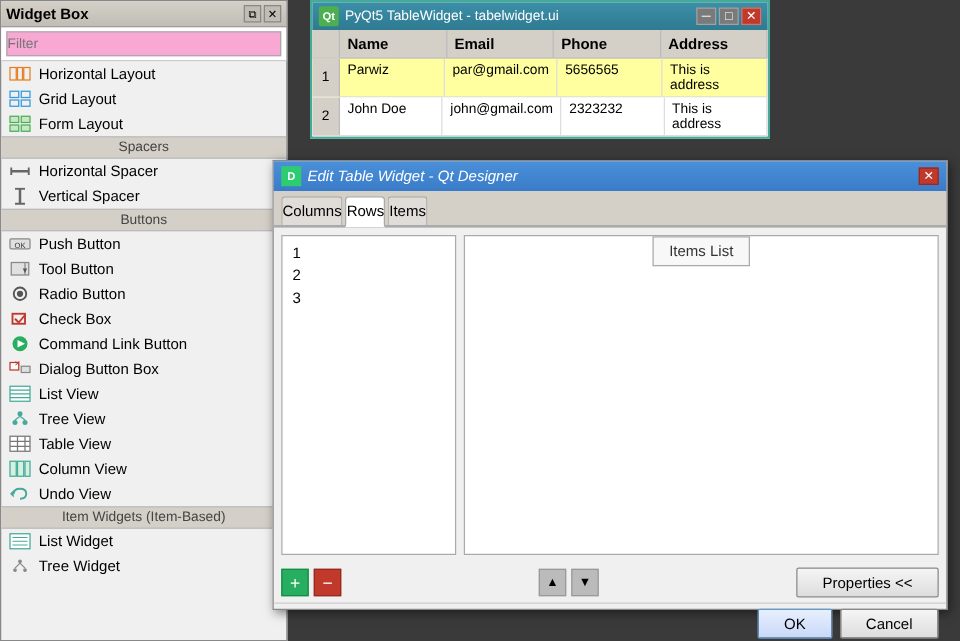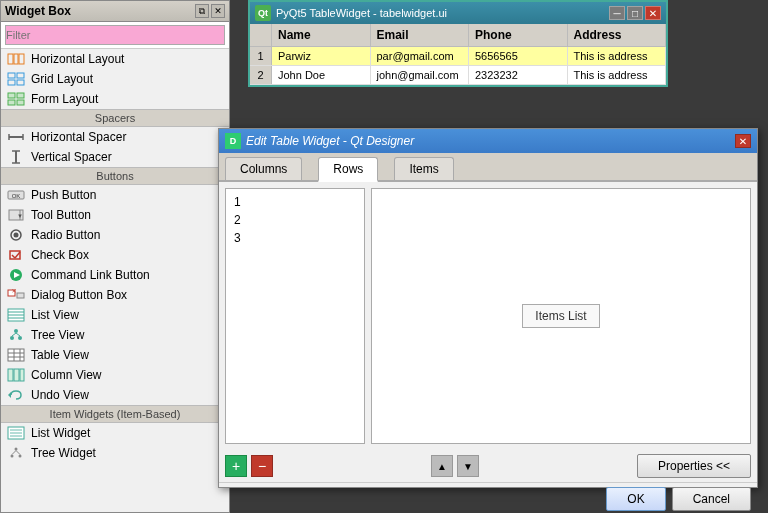--- a/index.html
+++ b/index.html
@@ -97,21 +97,21 @@
     }
     .widget-label {
       font-size: 12px;
     }
 
     
     .table-window {
       position: absolute;
       left: 248px;
       top: 0;
-      width: 420px;
+      width: 368px;
       background: #f0f0f0;
       border: 2px solid #4a9;
       z-index: 1;
     }
     .table-titlebar {
       background: linear-gradient(to bottom, #3c8fa8, #2e7a91);
       padding: 3px 5px;
       display: flex;
       align-items: center;
       justify-content: space-between;
@@ -250,27 +250,27 @@
     }
 
     .tabs-bar {
       display: flex;
       background: #d4d0c8;
       border-bottom: 2px solid #aaa;
       padding: 0 6px;
       padding-top: 4px;
     }
     .tab {
-      padding: 4px 14px;
+      padding: 4px 0;
       border: 1px solid #aaa;
       border-bottom: none;
       background: #e0ddd8;
       cursor: pointer;
       font-size: 12px;
-      margin-right: 16px;
+      margin-right: 2px;
       border-radius: 3px 3px 0 0;
     }
     .tab.active {
       background: #fff;
       border-bottom: 2px solid #fff;
       margin-bottom: -2px;
     }
 
     .dialog-body {
       display: flex;
@@ -286,21 +286,21 @@
     }
     .left-panel-item {
       padding: 2px 4px;
       font-size: 12px;
     }
     .right-panel {
       flex: 1;
       border: 1px solid #aaa;
       background: #fff;
       display: flex;
-      align-items: center;
+      align-items: flex-start;
       justify-content: center;
     }
     .items-list-placeholder {
       border: 1px solid #aaa;
       padding: 4px 12px;
       background: #f8f8f8;
       font-size: 12px;
       color: #333;
     }
 

